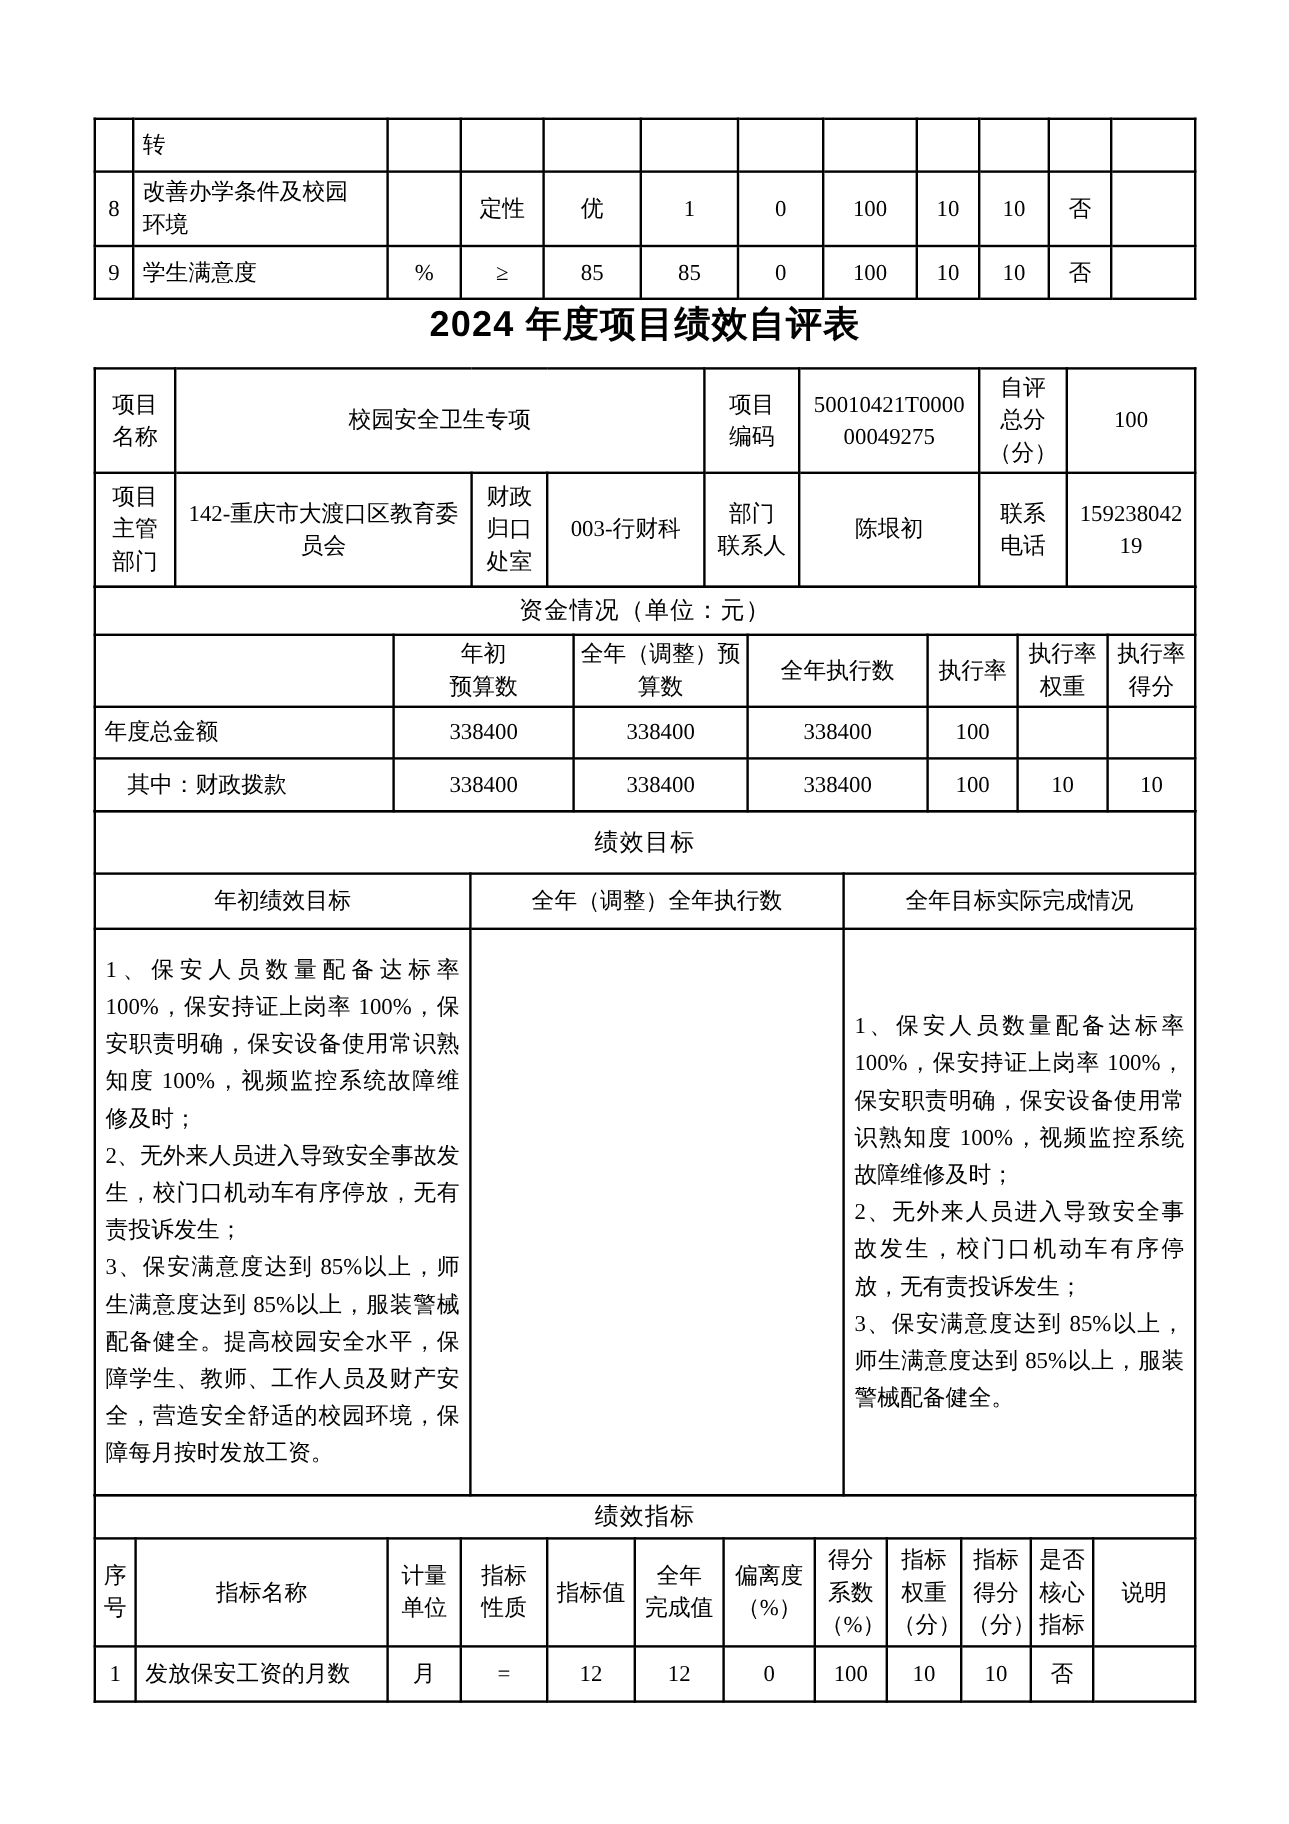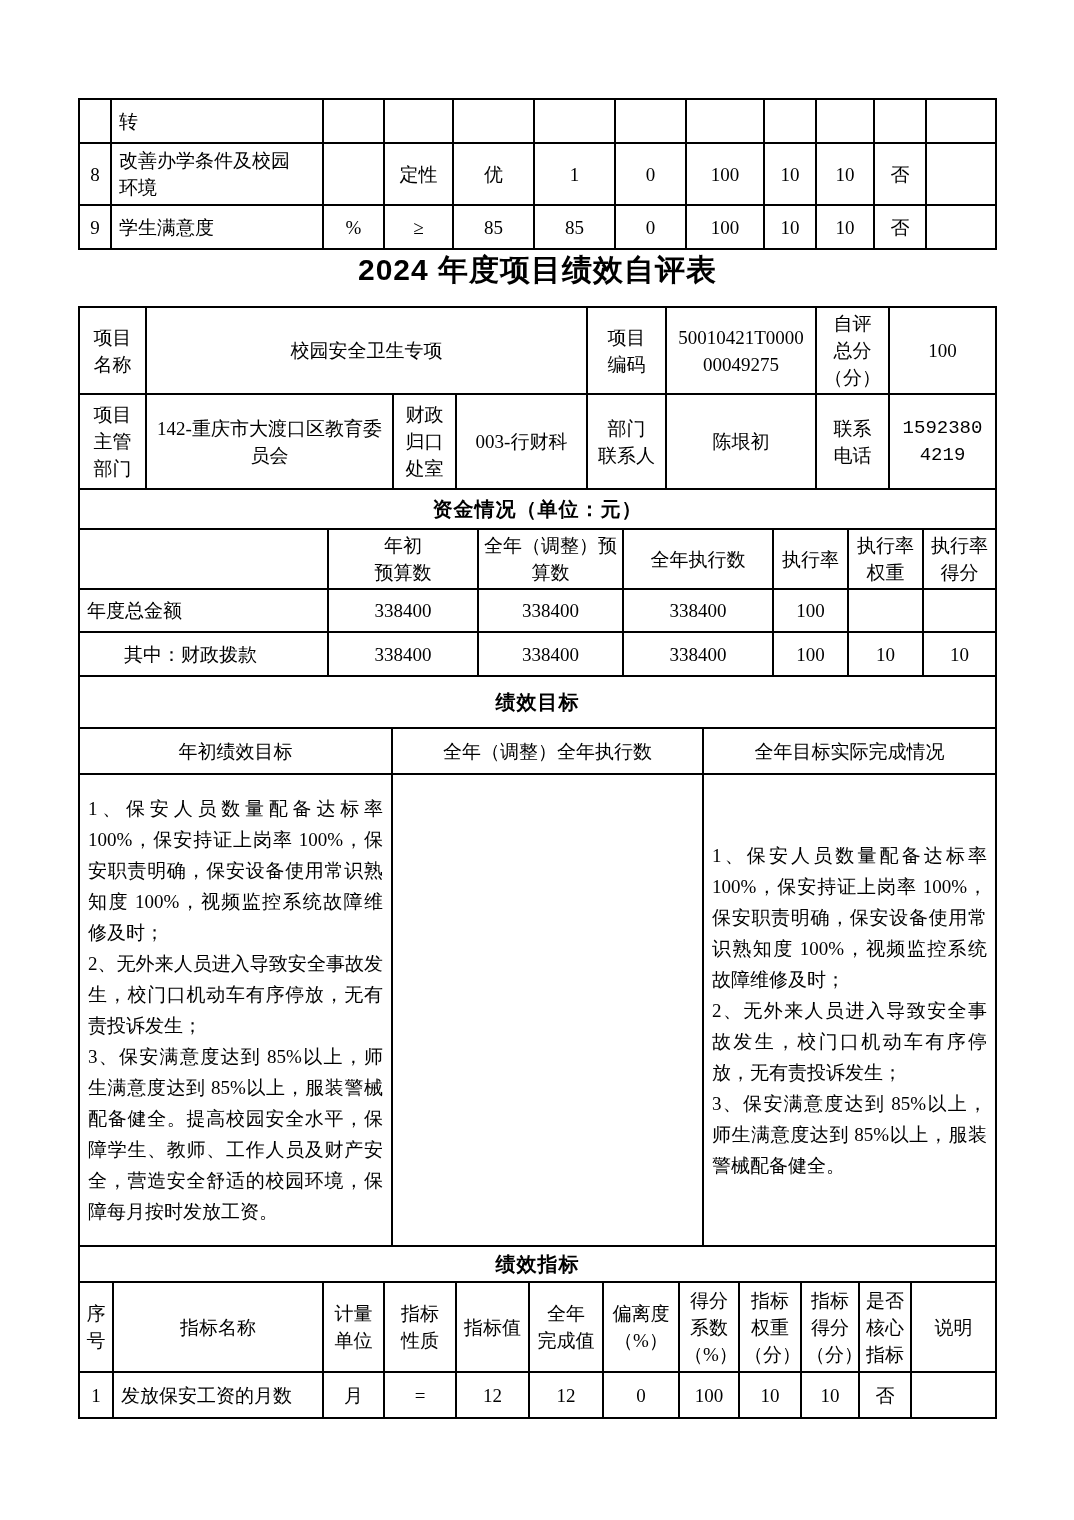--- a/index.html
+++ b/index.html
@@ -25,40 +25,40 @@
     line-height: 27px;
     text-align: center;
     vertical-align: middle;
     white-space: pre-line;
     padding: 2px 4px;
     overflow: hidden;
   }
   .t-prev { margin-top: 98px; }
   .stack { margin-top: -2px; }
   .ta-l { text-align: left; padding-left: 7px; padding-right: 7px; }
-  .sec-hdr { font-weight: bold; font-size: 20px; letter-spacing: 1px; border-radius: 18px; }
+  .sec-hdr { font-weight: normal; font-size: 20px; letter-spacing: 1px; border-radius: 18px; }
   .title {
     margin-bottom: 15px;
     width: 919px;
     margin-left: 78px;
     text-align: center;
     font-size: 30px;
     font-weight: bold;
     font-family: "Liberation Sans", "DejaVu Sans", sans-serif;
     letter-spacing: 1px;
   }
   .code-cell { word-break: break-all; padding: 0 10px; }
-  .phone-cell { word-break: break-all; padding: 16px 8px; font-family: Liberation Mono, monospace; }
+  .phone-cell { word-break: break-all; padding: 16px 8px; }
   .goal-cell {
     text-align: justify;
     line-height: 31px;
     padding: 18px 8px;
   }
   .v-top { vertical-align: top; }
-  .indent-lg { padding-left: 44px; }
+  .indent-lg { padding-left: 26px; }
   .indent-sm { padding-left: 7px; }
 </style>
 </head>
 <body>
 
 <div class="page">
 
   <table class="t-prev">
     <colgroup>
       <col style="width:32px">

